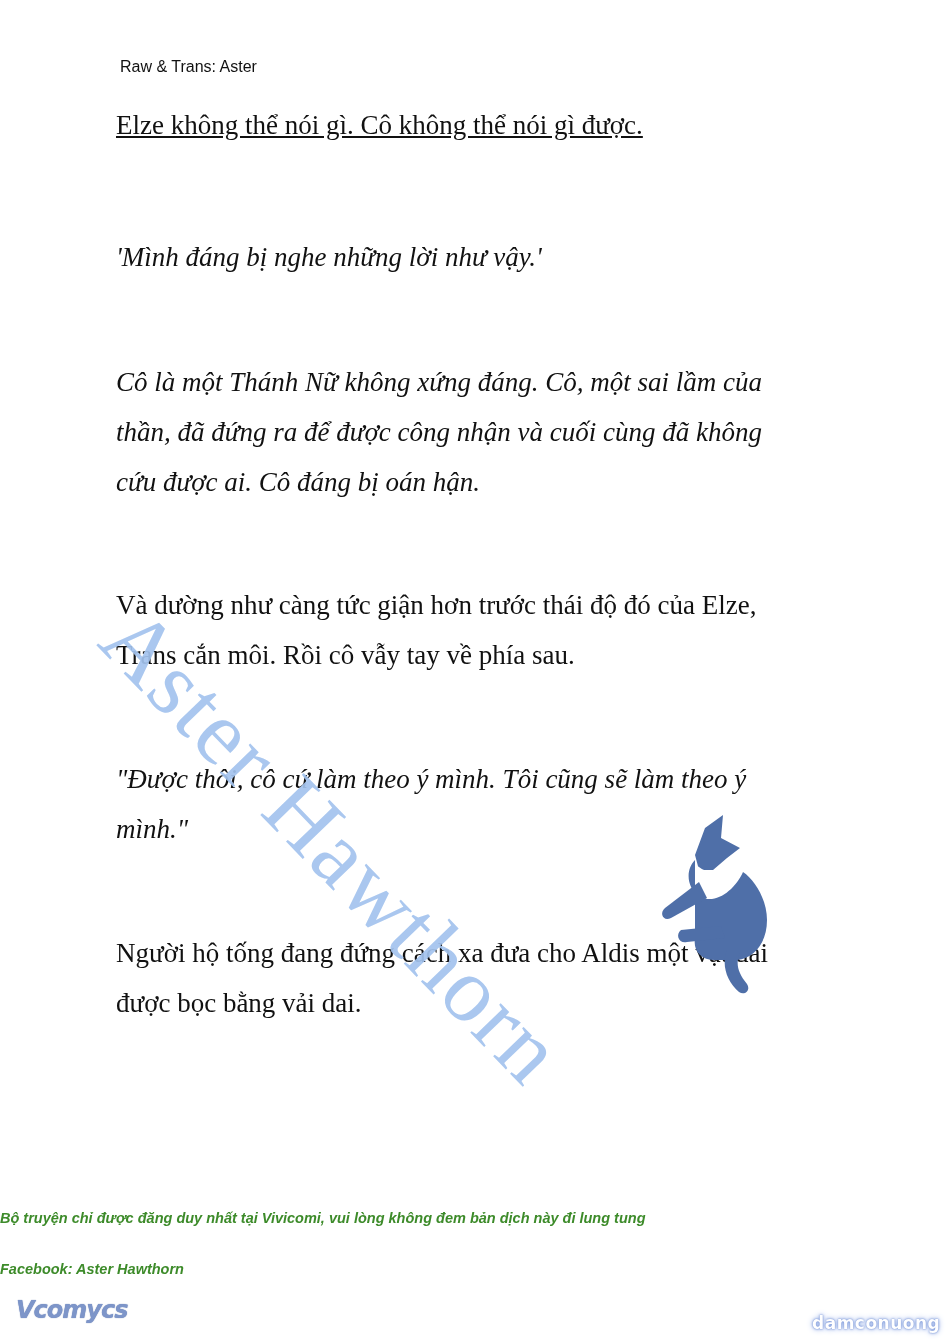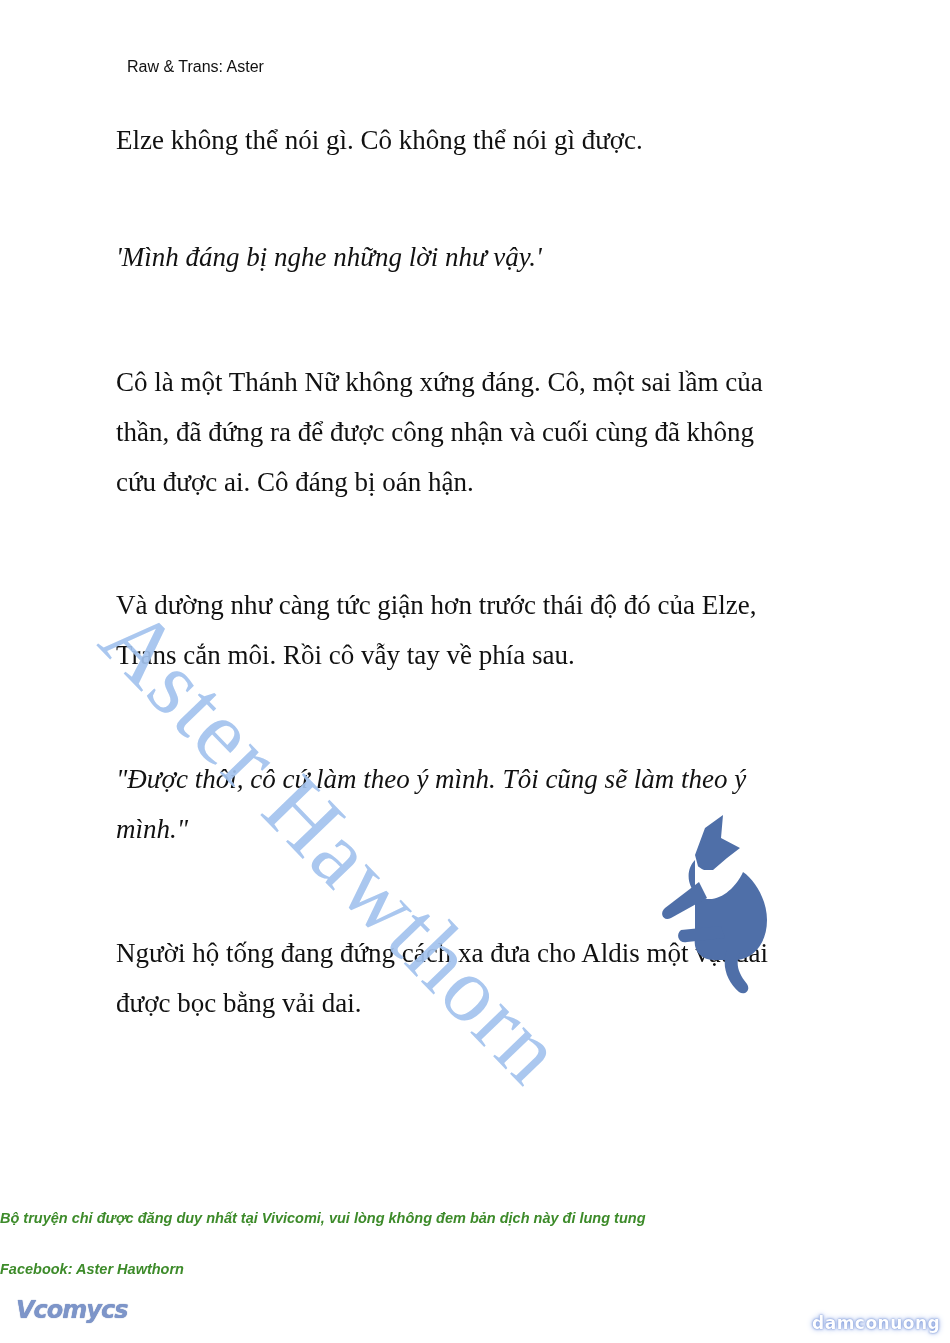--- a/index.html
+++ b/index.html
@@ -1,19 +1,19 @@
 <!DOCTYPE html>
 <html><head>
 <meta charset="utf-8">
 <style>
   html, body { margin: 0; padding: 0; background: #ffffff; }
   body { width: 950px; height: 1343px; position: relative; overflow: hidden; }
   .page { position: absolute; left: 0; top: 0; width: 950px; height: 1343px; background: #ffffff; }
   .header-credit {
-    position: absolute; left: 127px; top: 58px;
+    position: absolute; left: 120px; top: 58px;
     font-family: "Liberation Sans", sans-serif; font-size: 16px; color: #111;
   }
   .para {
     position: absolute; left: 116px; width: 720px;
     font-family: "Liberation Serif", serif; font-size: 27px; color: #111;
     line-height: 50px; margin: 0;
   }
   .para.italic { font-style: italic; }
   .watermark {
     position: absolute; left: 118px; top: 570px;
@@ -42,29 +42,29 @@
     text-shadow: 0 0 3px #6f8fd6, 0 0 6px #9db4ea, 0 0 1px #5a76c4;
   }
 </style>
 </head>
 <body>
 
 <div class="page">
 
   <div class="header-credit">Raw &amp; Trans: Aster</div>
 
-  <div class="para" style="top:115px;">
+  <div class="para" style="top:100px;text-decoration:underline;">
     <div>Elze không thể nói gì. Cô không thể nói gì được.</div>
   </div>
 
   <div class="para italic" style="top:232px;">
     <div>'Mình đáng bị nghe những lời như vậy.'</div>
   </div>
 
-  <div class="para" style="top:357px;">
+  <div class="para" style="top:357px;font-style:italic;">
     <div>Cô là một Thánh Nữ không xứng đáng. Cô, một sai lầm của</div>
     <div>thần, đã đứng ra để được công nhận và cuối cùng đã không</div>
     <div>cứu được ai. Cô đáng bị oán hận.</div>
   </div>
 
   <div class="para" style="top:580px;">
     <div>Và dường như càng tức giận hơn trước thái độ đó của Elze,</div>
     <div>Trans cắn môi. Rồi cô vẫy tay về phía sau.</div>
   </div>
 

